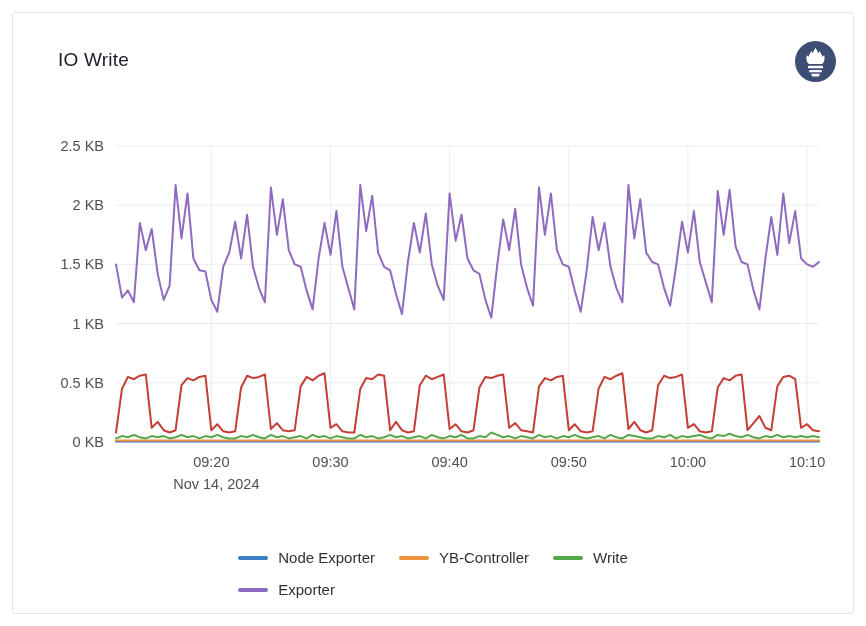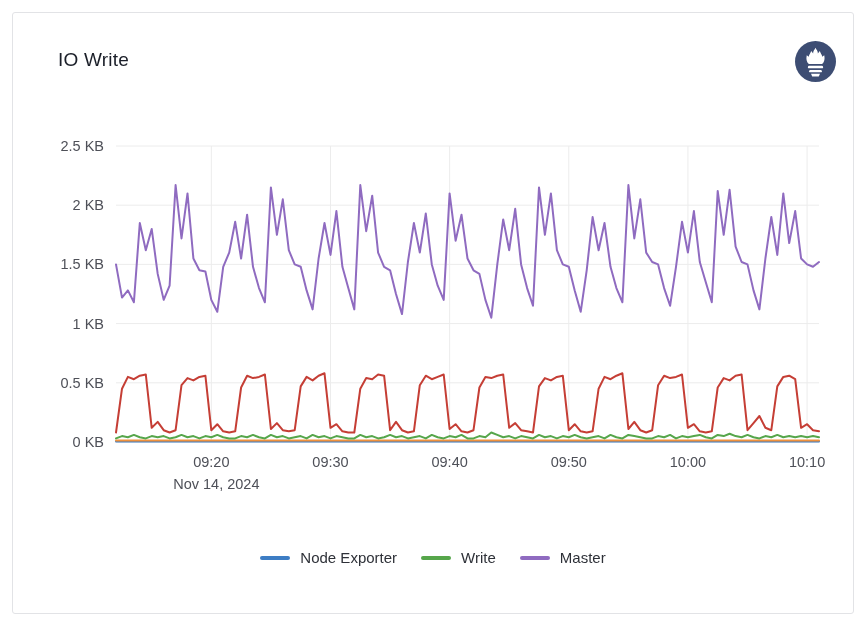--- a/index.html
+++ b/index.html
@@ -66,23 +66,27 @@
         <polyline points="103.0,419.5 109.0,375.7 114.9,363.9 120.9,366.2 126.8,362.7 132.8,361.5 138.7,414.8 144.7,408.9 150.7,417.2 156.6,419.5 162.6,417.2 168.5,372.2 174.5,365.1 180.4,367.4 186.4,363.9 192.4,362.7 198.3,417.2 204.3,411.2 210.2,418.3 216.2,419.5 222.2,418.3 228.1,374.5 234.1,362.7 240.0,365.1 246.0,363.9 251.9,361.5 257.9,416.0 263.9,410.1 269.8,417.2 275.8,418.3 281.7,417.2 287.7,373.4 293.6,363.9 299.6,367.4 305.6,362.7 311.5,360.3 317.5,414.8 323.4,411.2 329.4,418.3 335.3,419.5 341.3,419.5 347.3,375.7 353.2,365.1 359.2,366.2 365.1,361.5 371.1,362.7 377.1,417.2 383.0,408.9 389.0,417.2 394.9,419.5 400.9,418.3 406.8,372.2 412.8,362.7 418.8,366.2 424.7,363.9 430.7,361.5 436.6,416.0 442.6,411.2 448.5,418.3 454.5,419.5 460.5,417.2 466.4,374.5 472.4,363.9 478.3,365.1 484.3,362.7 490.2,361.5 496.2,414.8 502.2,410.1 508.1,417.2 514.1,418.3 520.0,419.5 526.0,373.4 531.9,365.1 537.9,367.4 543.9,363.9 549.8,362.7 555.8,417.2 561.7,411.2 567.7,418.3 573.7,419.5 579.6,418.3 585.6,375.7 591.5,363.9 597.5,366.2 603.4,362.7 609.4,360.3 615.4,416.0 621.3,408.9 627.3,417.2 633.2,419.5 639.2,417.2 645.1,372.2 651.1,362.7 657.1,365.1 663.0,363.9 669.0,361.5 674.9,414.8 680.9,411.2 686.8,418.3 692.8,419.5 698.8,418.3 704.7,374.5 710.7,365.1 716.6,367.4 722.6,362.7 728.6,361.5 734.5,417.2 740.5,410.1 746.4,403.0 752.4,414.8 758.3,417.2 764.3,373.4 770.3,363.9 776.2,362.7 782.2,366.2 788.1,414.8 794.1,411.2 800.0,417.2 806.0,418.3" fill="none" stroke="#C53E35" stroke-width="2" stroke-linejoin="round" stroke-linecap="round"></polyline>
         <polyline points="103.0,251.4 109.0,284.6 114.9,277.4 120.9,289.3 126.8,210.0 132.8,237.2 138.7,215.9 144.7,260.9 150.7,286.9 156.6,272.7 162.6,172.1 168.5,225.4 174.5,180.4 180.4,245.5 186.4,257.3 192.4,258.5 198.3,286.9 204.3,298.8 210.2,253.8 216.2,239.6 222.2,208.8 228.1,245.5 234.1,201.7 240.0,253.8 246.0,275.1 251.9,289.3 257.9,174.4 263.9,221.8 269.8,186.3 275.8,237.2 281.7,251.4 287.7,253.8 293.6,277.4 299.6,296.4 305.6,245.5 311.5,210.0 317.5,241.9 323.4,198.1 329.4,253.8 335.3,275.1 341.3,296.4 347.3,172.1 353.2,218.2 359.2,182.7 365.1,239.6 371.1,253.8 377.1,257.3 383.0,281.0 389.0,301.1 394.9,249.0 400.9,210.0 406.8,239.6 412.8,200.5 418.8,251.4 424.7,272.7 430.7,286.9 436.6,180.4 442.6,227.7 448.5,201.7 454.5,245.5 460.5,257.3 466.4,260.9 472.4,286.9 478.3,304.7 484.3,251.4 490.2,206.4 496.2,237.2 502.2,195.8 508.1,251.4 514.1,275.1 520.0,292.8 526.0,174.4 531.9,221.8 537.9,180.4 543.9,237.2 549.8,251.4 555.8,253.8 561.7,277.4 567.7,298.8 573.7,257.3 579.6,204.0 585.6,237.2 591.5,210.0 597.5,253.8 603.4,275.1 609.4,289.3 615.4,172.1 621.3,225.4 627.3,186.3 633.2,239.6 639.2,249.0 645.1,251.4 651.1,275.1 657.1,292.8 663.0,253.8 669.0,208.8 674.9,239.6 680.9,198.1 686.8,249.0 692.8,269.2 698.8,289.3 704.7,178.0 710.7,221.8 716.6,176.8 722.6,233.6 728.6,249.0 734.5,251.4 740.5,277.4 746.4,296.4 752.4,245.5 758.3,204.0 764.3,241.9 770.3,180.4 776.2,230.1 782.2,198.1 788.1,245.5 794.1,251.4 800.0,253.8 806.0,249.0" fill="none" stroke="#8F6BC0" stroke-width="2" stroke-linejoin="round" stroke-linecap="round"></polyline>
       </svg>
 
     <div class="legend" id="legend">
         <div class="legend-item">
           <span class="legend-swatch" style="background: rgb(61, 125, 196);"></span>
           <span class="legend-label">Node Exporter</span>
         </div>
         <div class="legend-item">
+          <span class="legend-swatch" style="background: rgb(240, 145, 60);"></span>
+          <span class="legend-label">YB-Controller</span>
+        </div>
+        <div class="legend-item">
           <span class="legend-swatch" style="background: rgb(86, 166, 75);"></span>
           <span class="legend-label">Write</span>
         </div>
         <div class="legend-item">
           <span class="legend-swatch" style="background: rgb(143, 107, 192);"></span>
-          <span class="legend-label">Master</span>
+          <span class="legend-label">Exporter</span>
         </div>
       </div>
 
   </div>
 </div>
 
 </body></html>

